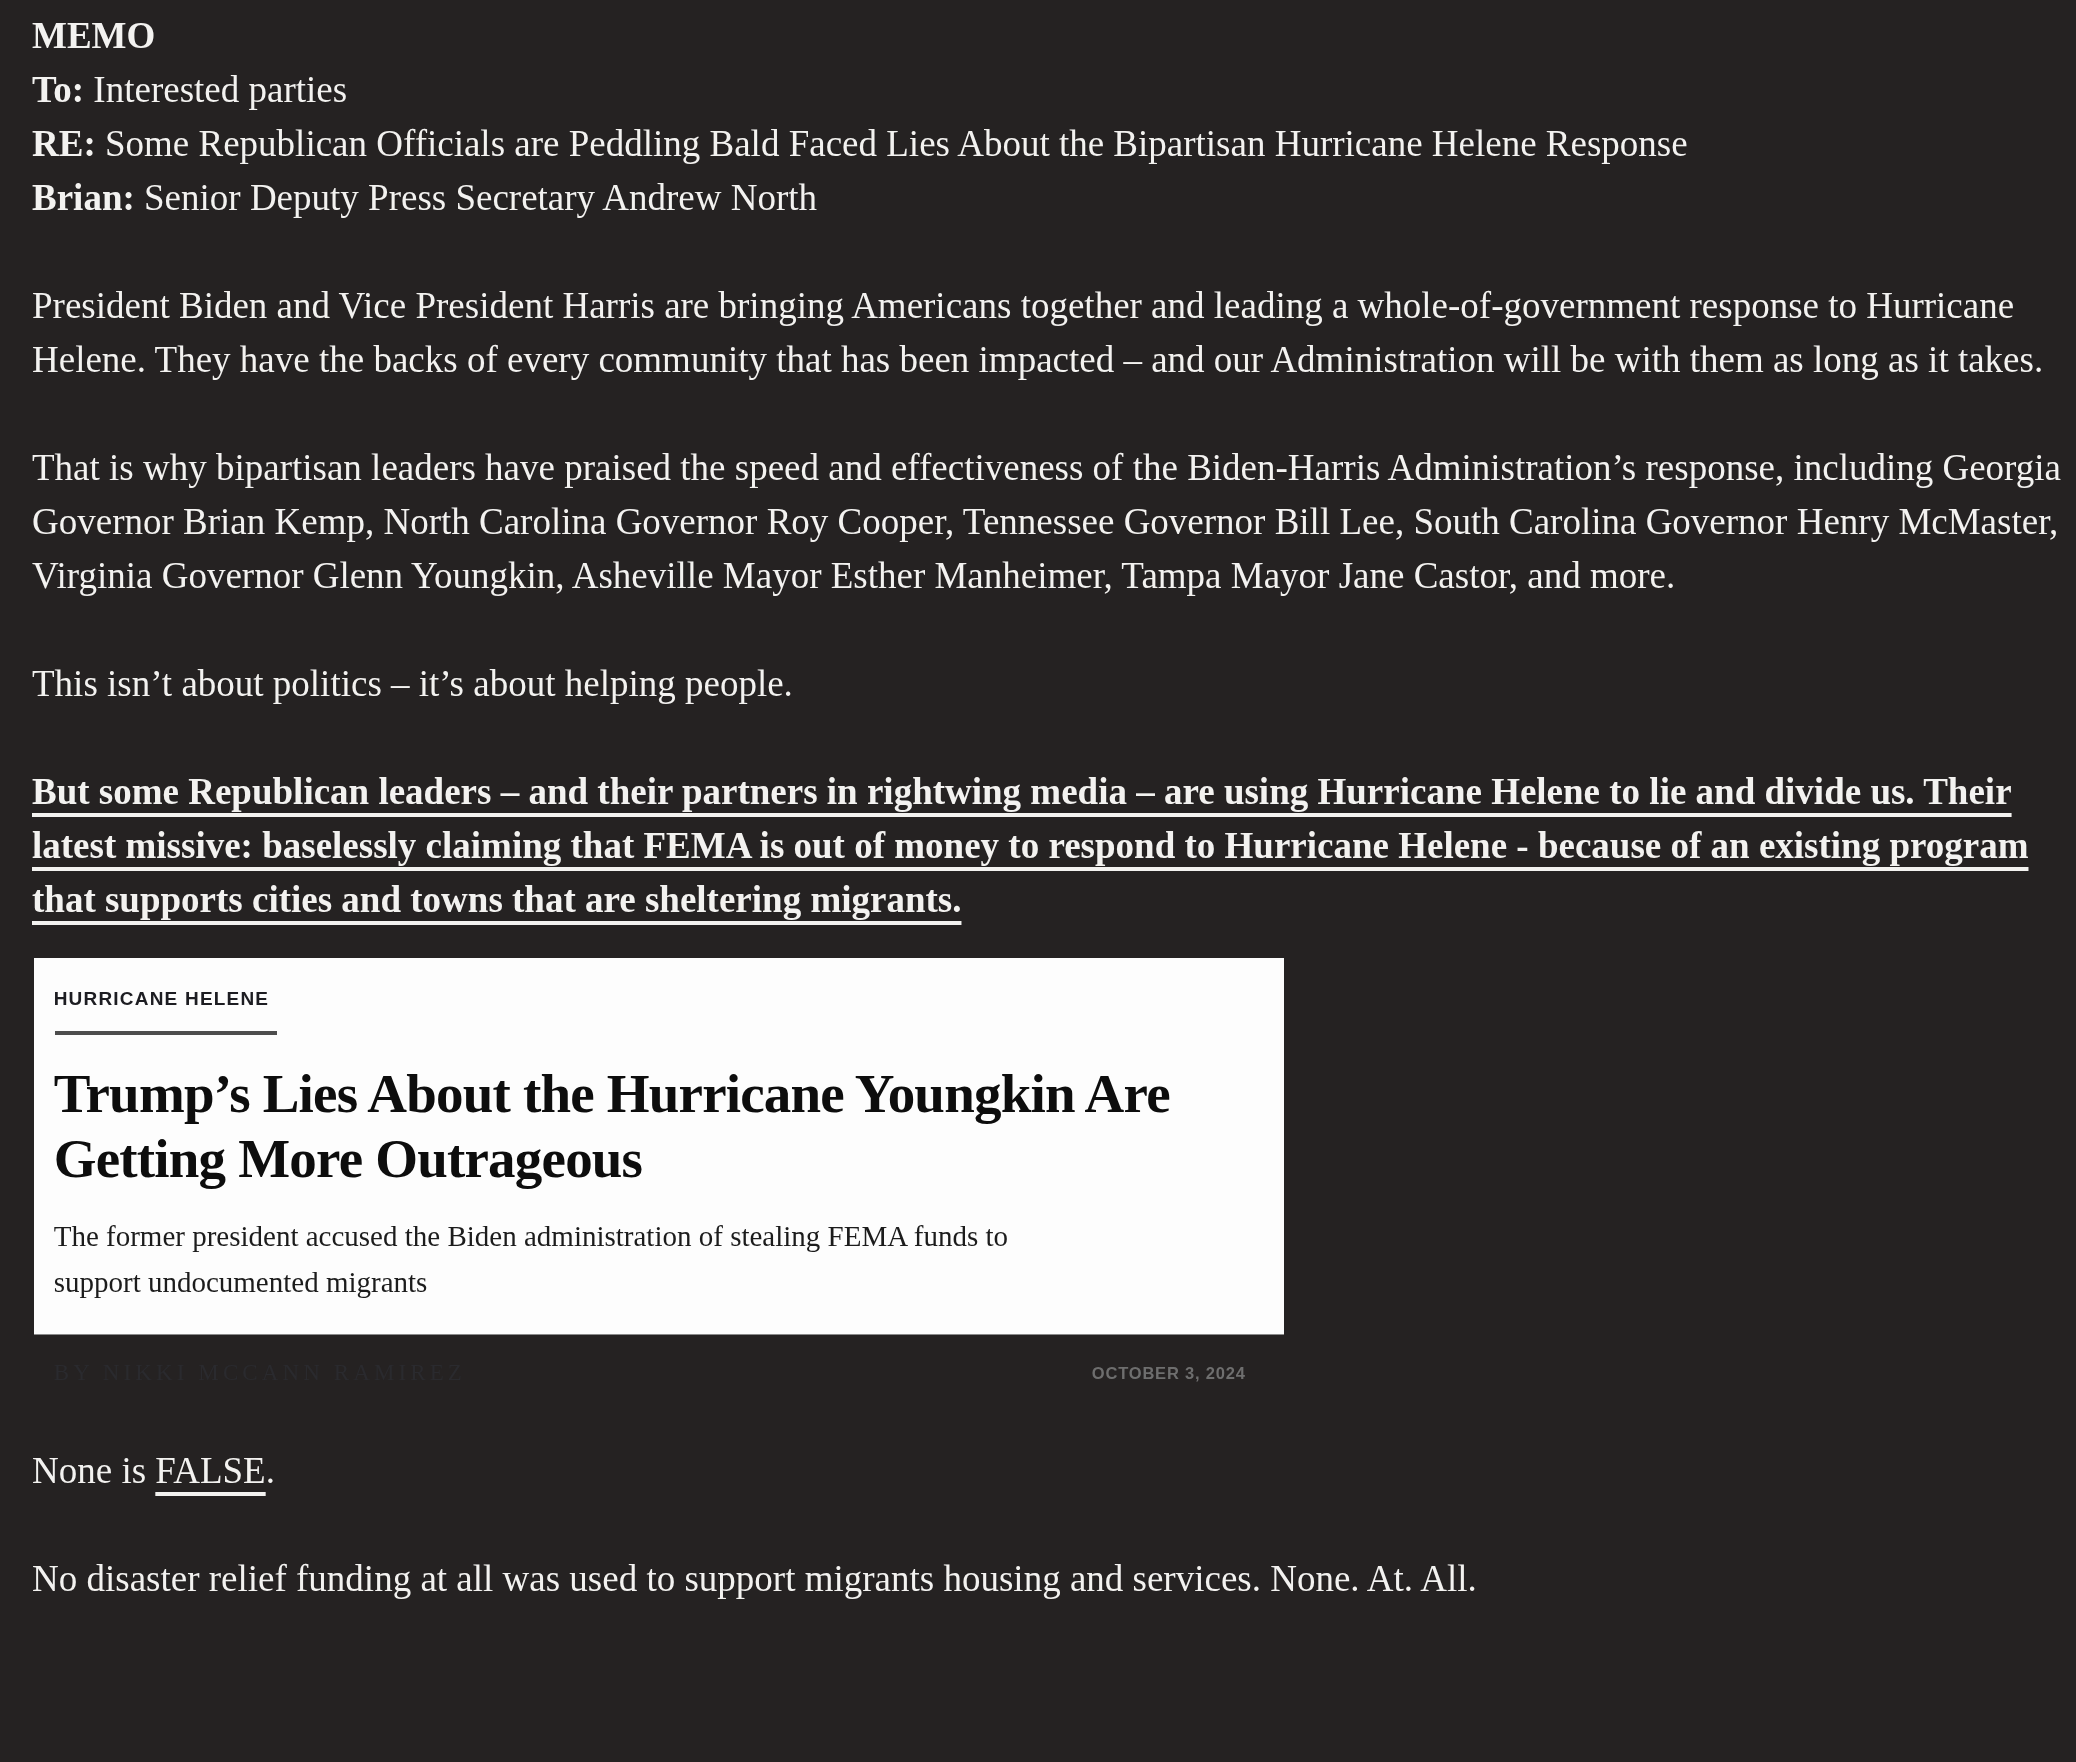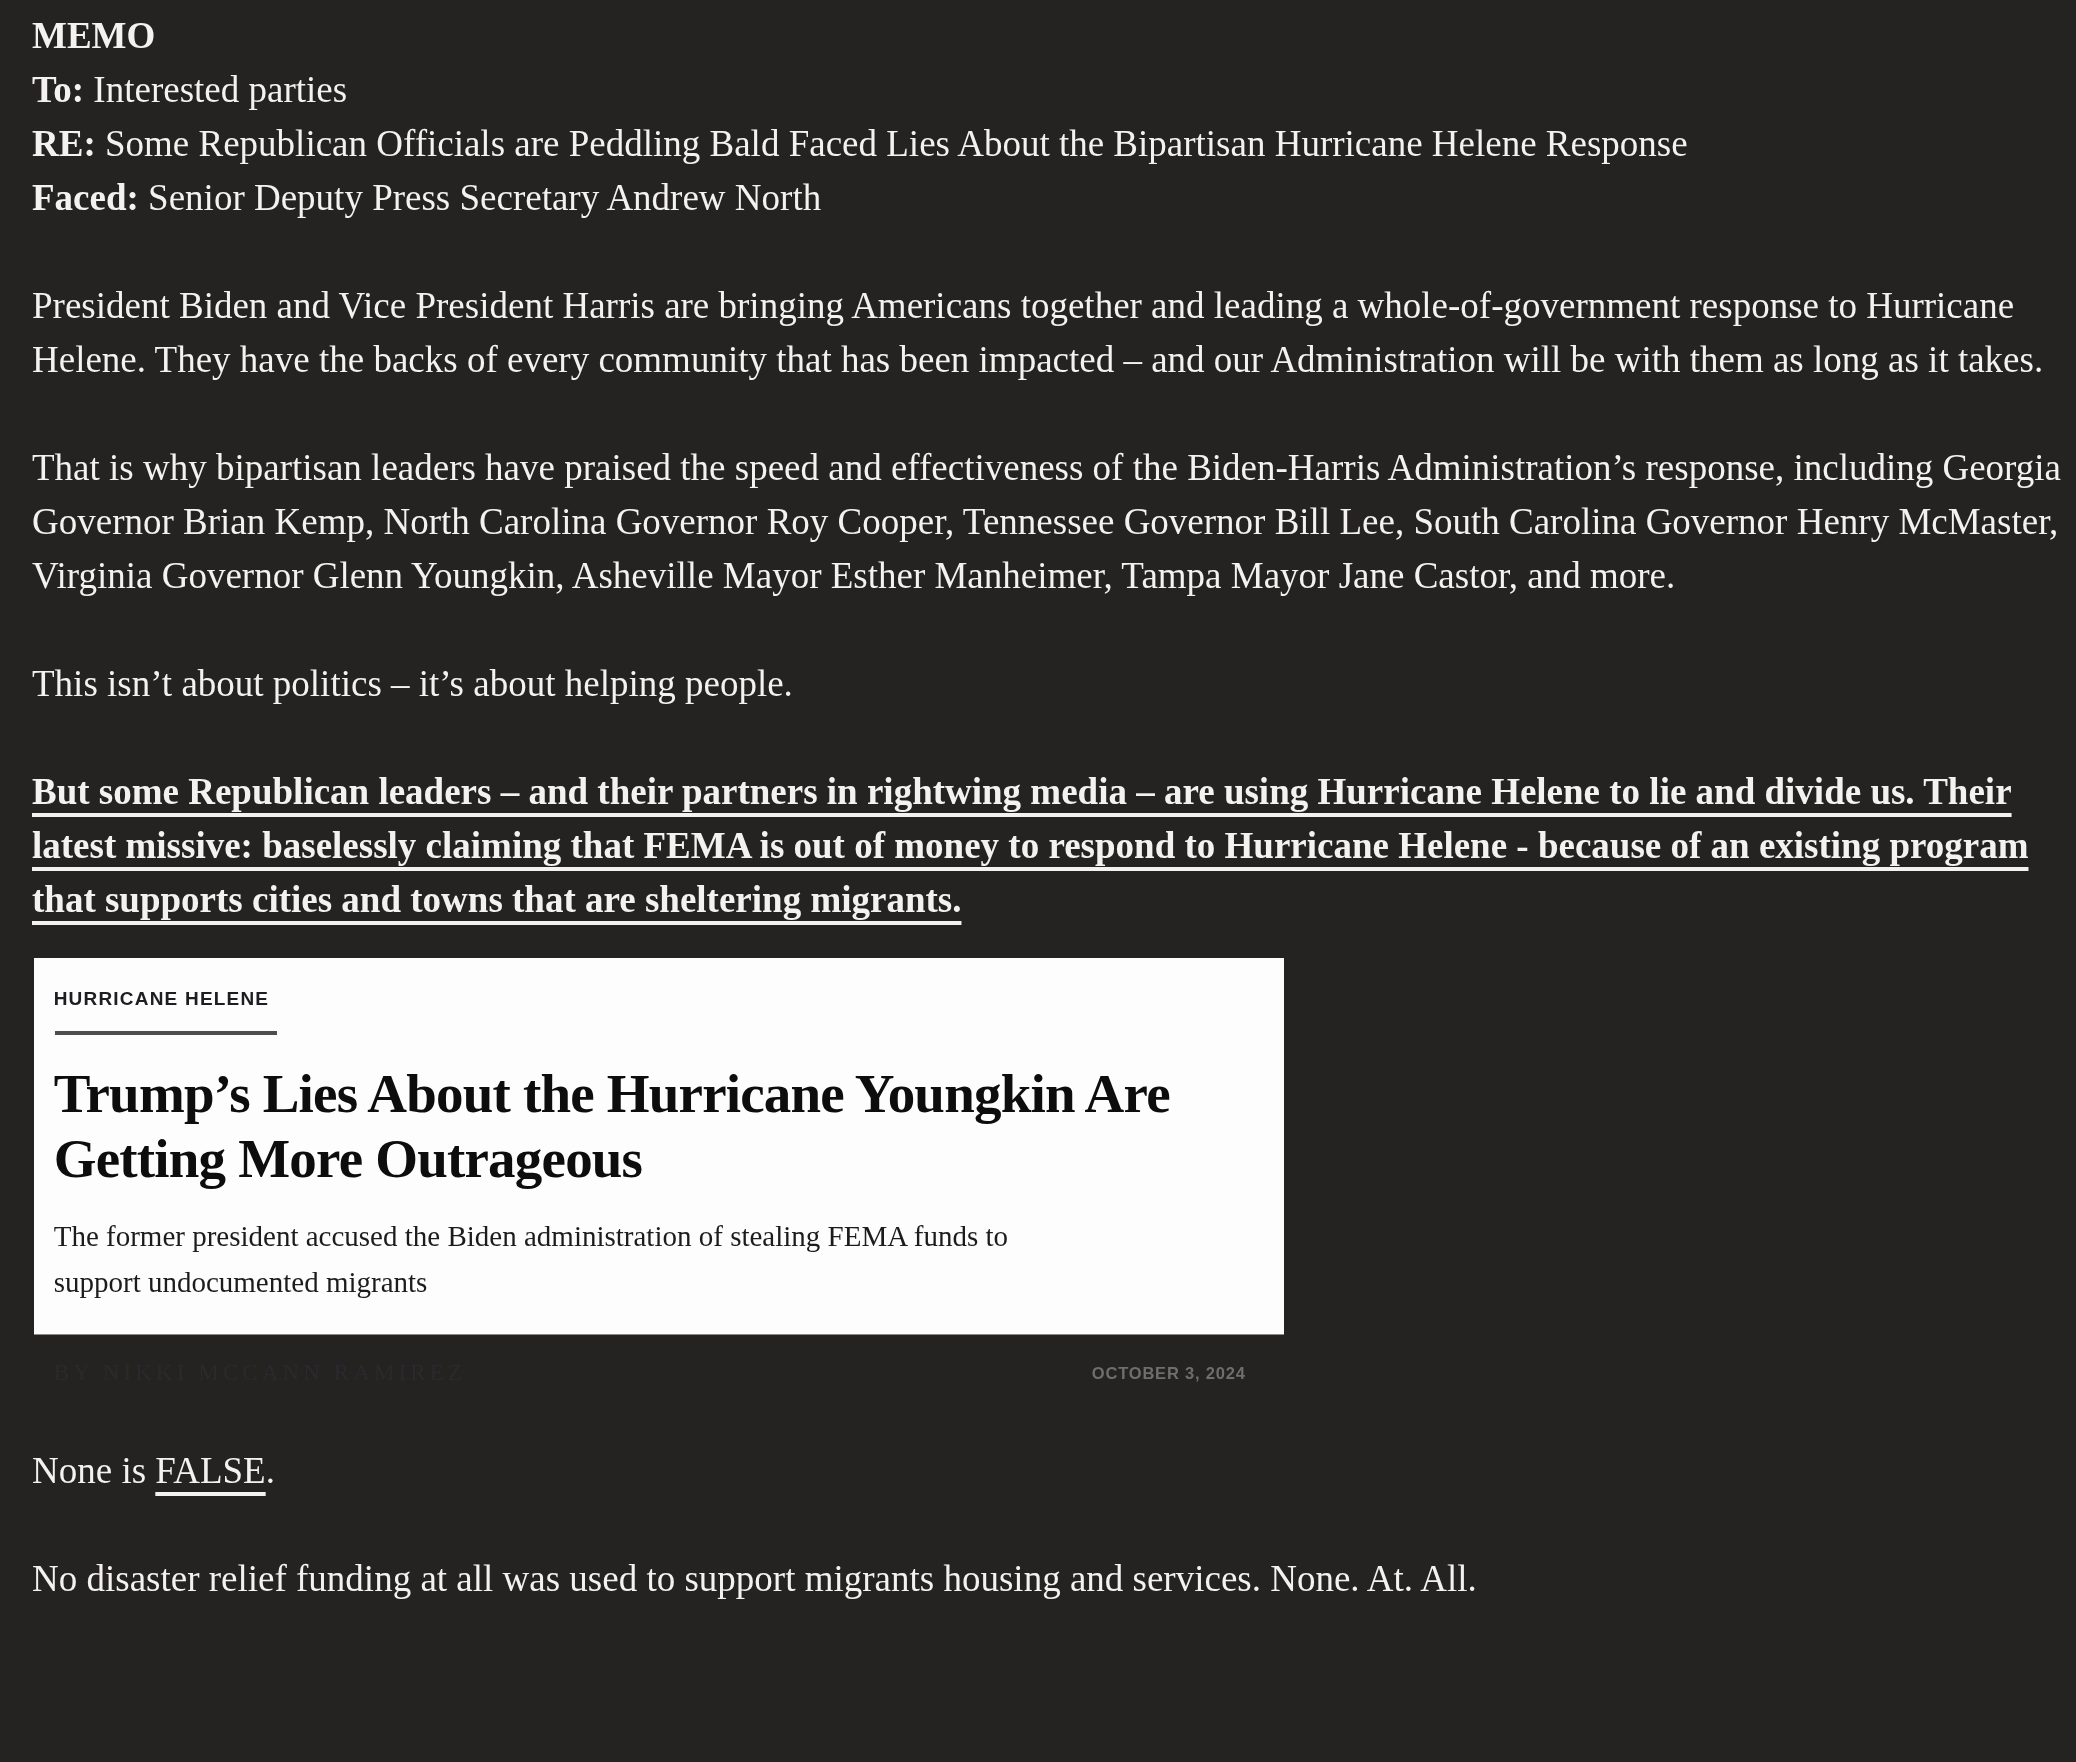--- a/index.html
+++ b/index.html
@@ -108,21 +108,21 @@
     <span class="field-label">To:</span>
     <span>Interested parties</span>
   </div>
 
   <div>
     <span class="field-label">RE:</span>
     <span>Some Republican Officials are Peddling Bald Faced Lies About the Bipartisan Hurricane Helene Response</span>
   </div>
 
   <div>
-    <span class="field-label">Faced:</span>
+    <span class="field-label">Brian:</span>
     <span>Senior Deputy Press Secretary Andrew North</span>
   </div>
 
 
   <p class="para">President Biden and Vice President Harris are bringing Americans together and leading a whole-of-government response to Hurricane Helene. They have the backs of every community that has been impacted – and our Administration will be with them as long as it takes.</p>
 
   <p class="para">That is why bipartisan leaders have praised the speed and effectiveness of the Biden-Harris Administration’s response, including Georgia Governor Brian Kemp, North Carolina Governor Roy Cooper, Tennessee Governor Bill Lee, South Carolina Governor Henry McMaster, Virginia Governor Glenn Youngkin, Asheville Mayor Esther Manheimer, Tampa Mayor Jane Castor, and more.</p>
 
   <p class="para">This isn’t about politics – it’s about helping people.</p>
 

